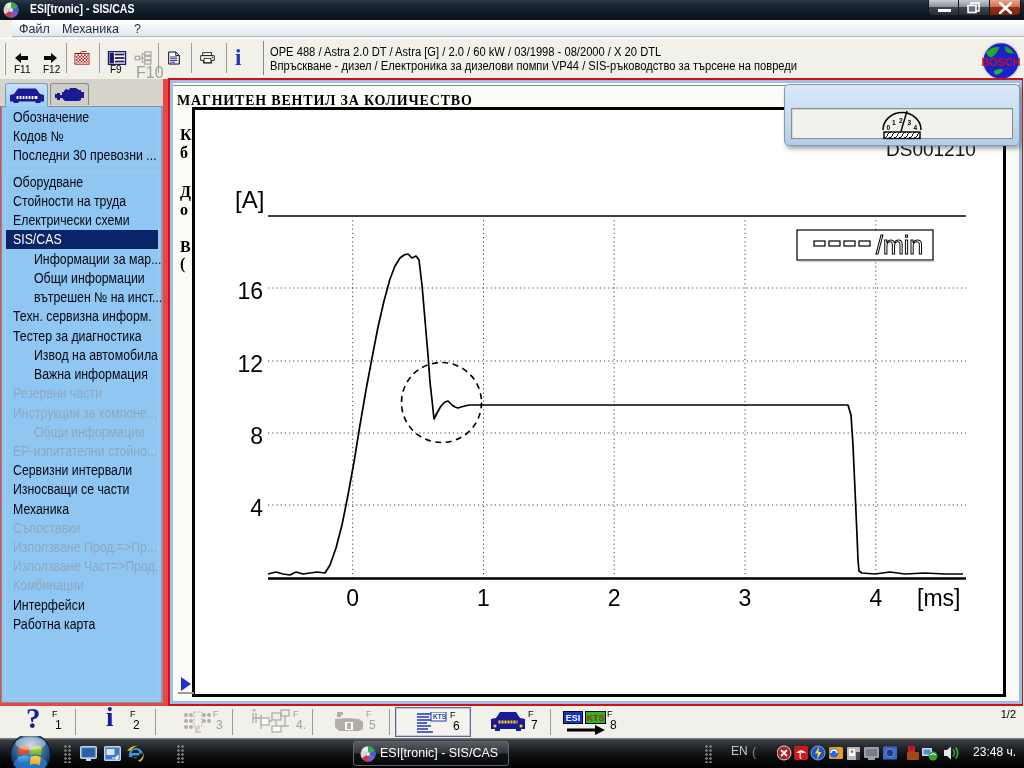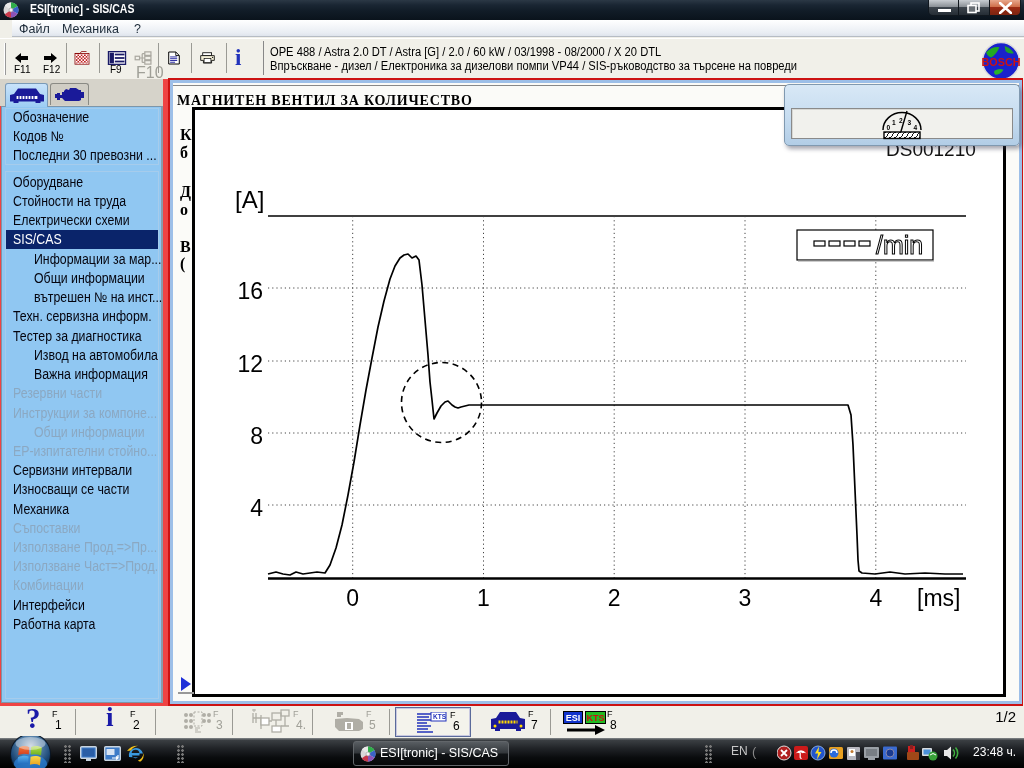--- a/index.html
+++ b/index.html
@@ -68,21 +68,21 @@
   border:1px solid #8a8a8a; box-shadow:inset 1px 1px 0 #d8d8d4; }
 
 
 #fbar { position:absolute; left:0; top:706px; width:1024px; height:32px; background:#f1f0e9; }
 .fsep { position:absolute; top:3px; height:26px; width:1px; background:#9a9a94; }
 .fl { position:absolute; font-size:9px; color:#000; }
 .fn { position:absolute; font-size:12px; color:#000; }
 .fgray { color:#a0a098 !important; }
 #f6btn { position:absolute; left:395px; top:1px; width:76px; height:30px; background:#f4f3ec;
   border:1px solid #5a6a9a; box-shadow:inset 0 0 0 1px #c8c8e0; }
-#pg { position:absolute; right:8px; top:2px; font-size:15px; color:#000; }
+#pg { position:absolute; right:8px; top:2px; font-size:11px; color:#000; }
 
 
 #taskbar { position:absolute; left:0; top:738px; width:1024px; height:30px;
   background:linear-gradient(#85898c 0%, #3a3e42 8%, #202327 35%, #0a0c0e 65%, #000 100%); }
 .tkbtn { position:absolute; top:3px; height:25px; border:1px solid #62666a; border-radius:3px;
   background:linear-gradient(#585d62 0%, #32363a 48%, #101316 52%, #070809 100%);
   color:#fff; font-size:12.5px; }
 .tkbtn span { position:absolute; left:26px; top:4px; white-space:nowrap; }
 .gripc { position:absolute; top:7px; width:8px; height:18px;
   background-image:radial-gradient(circle at 1.5px 1.5px, #777 1px, transparent 1.6px);

